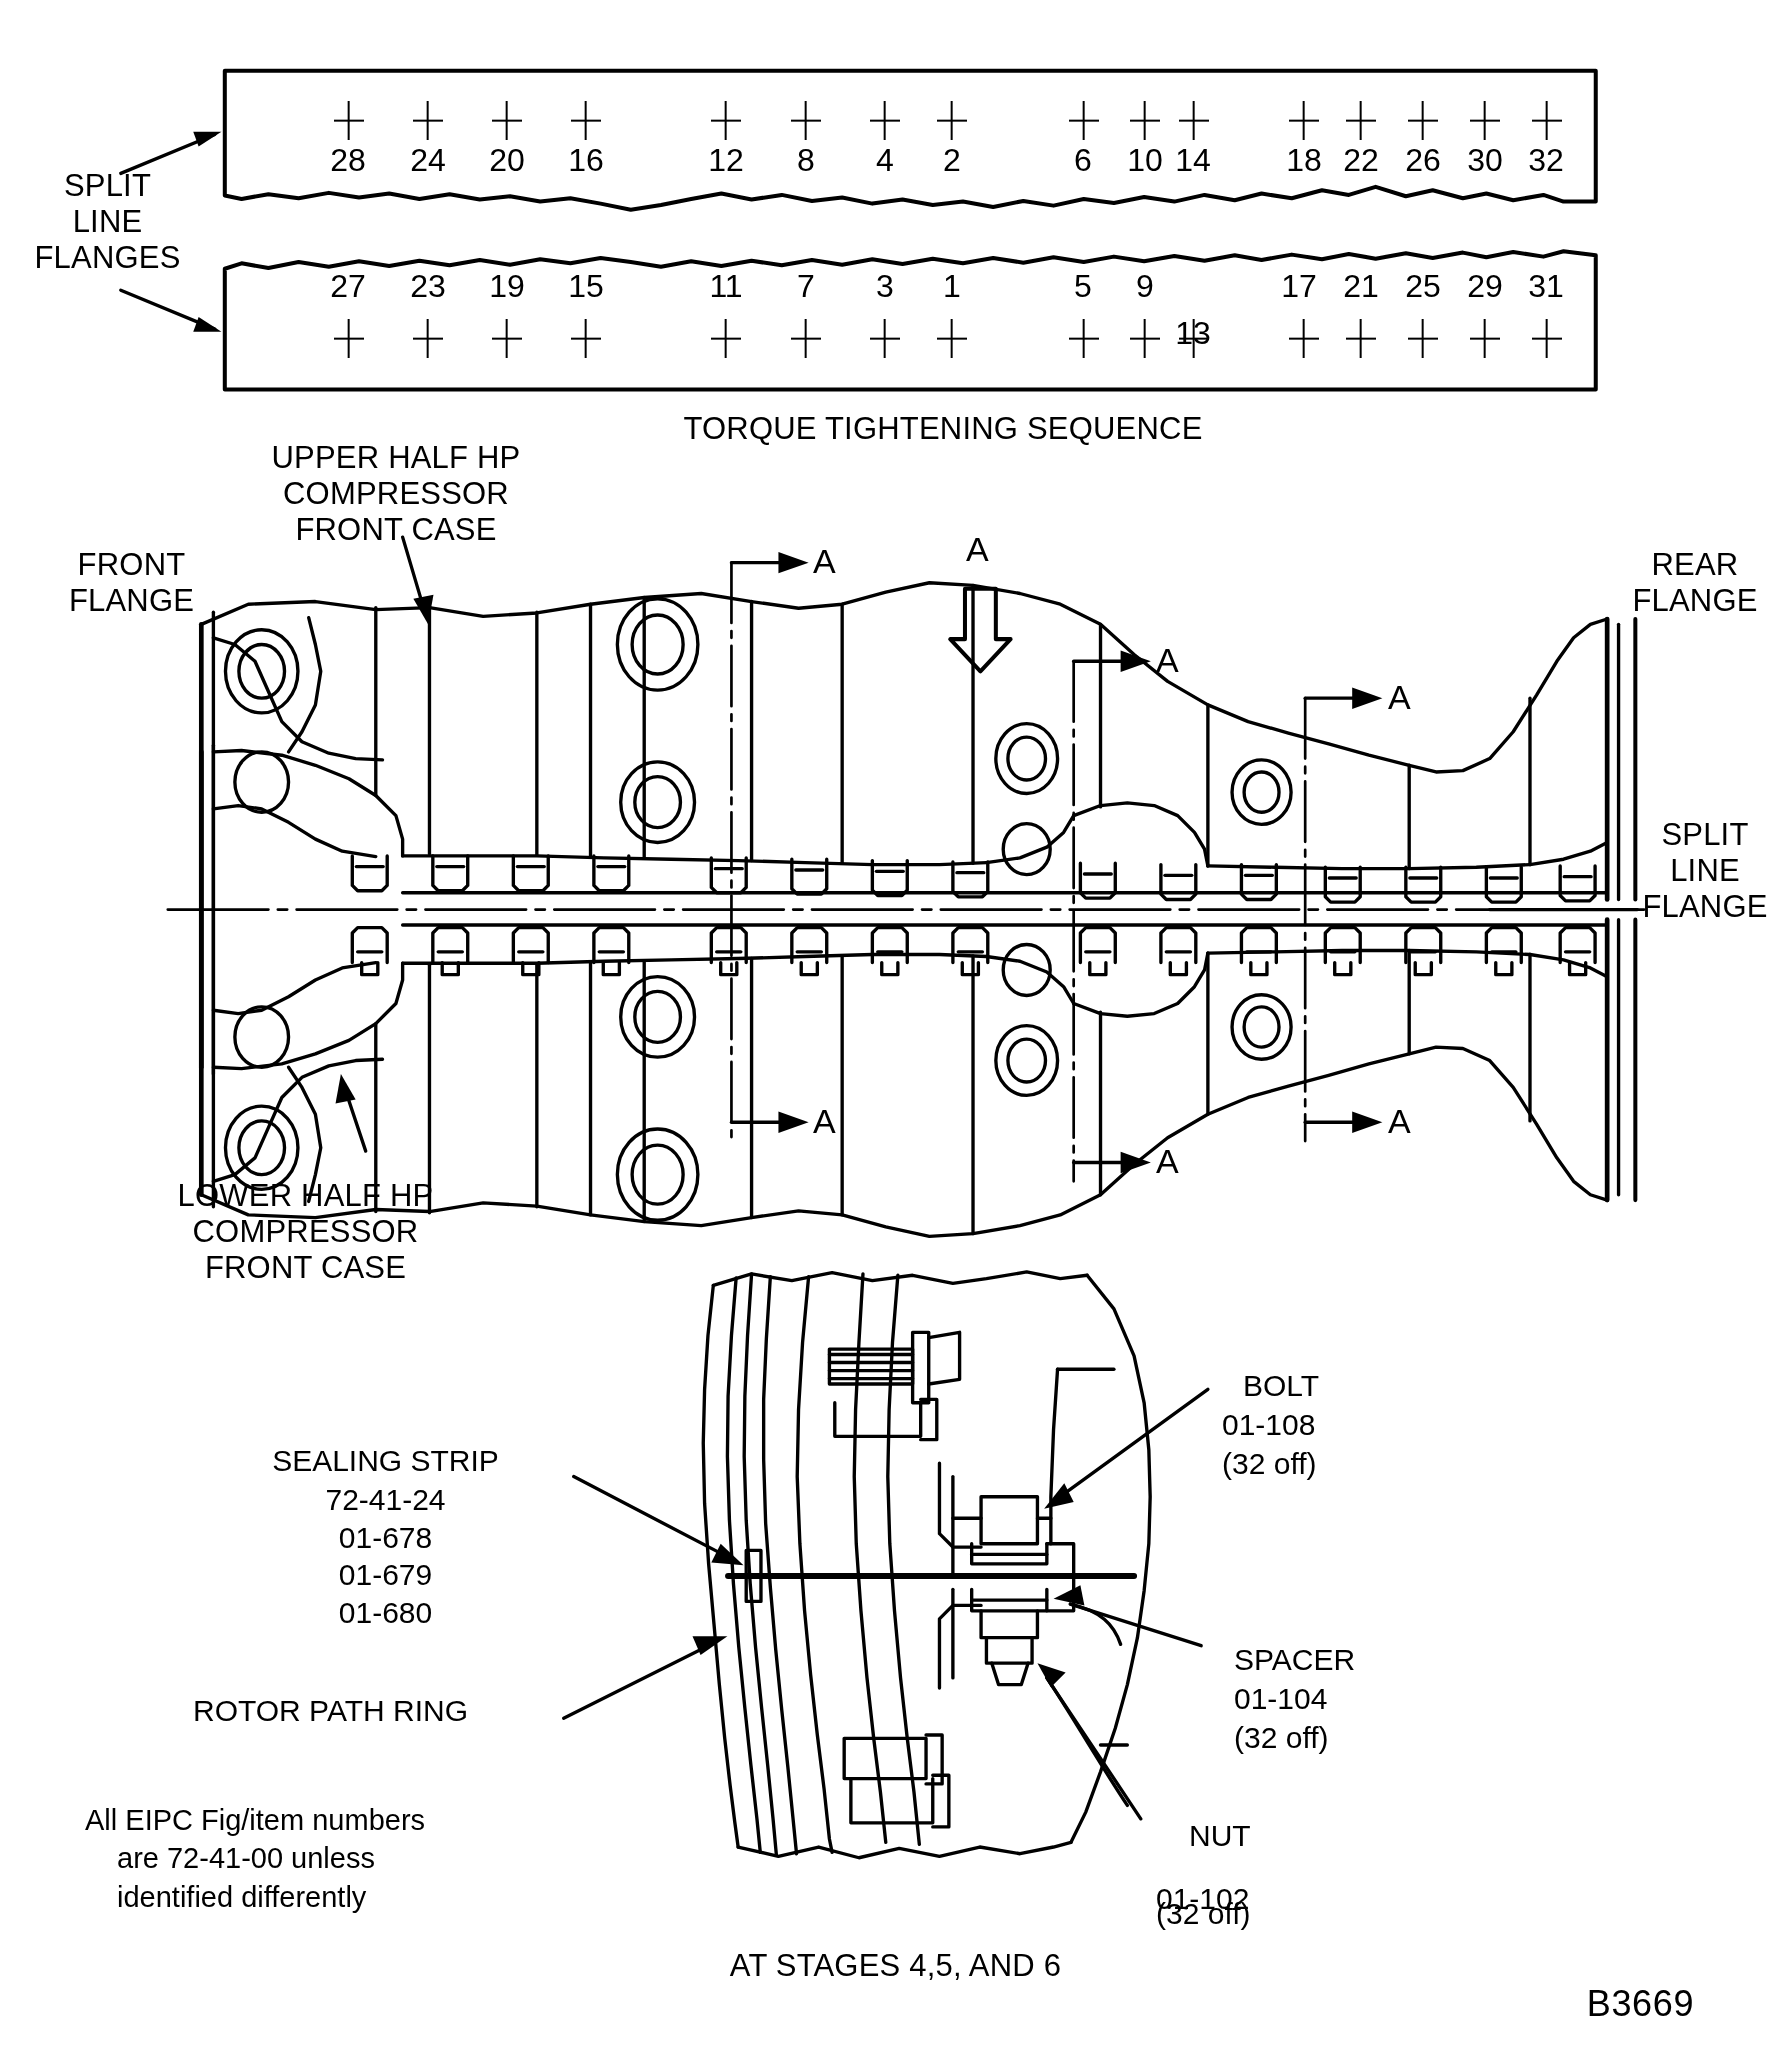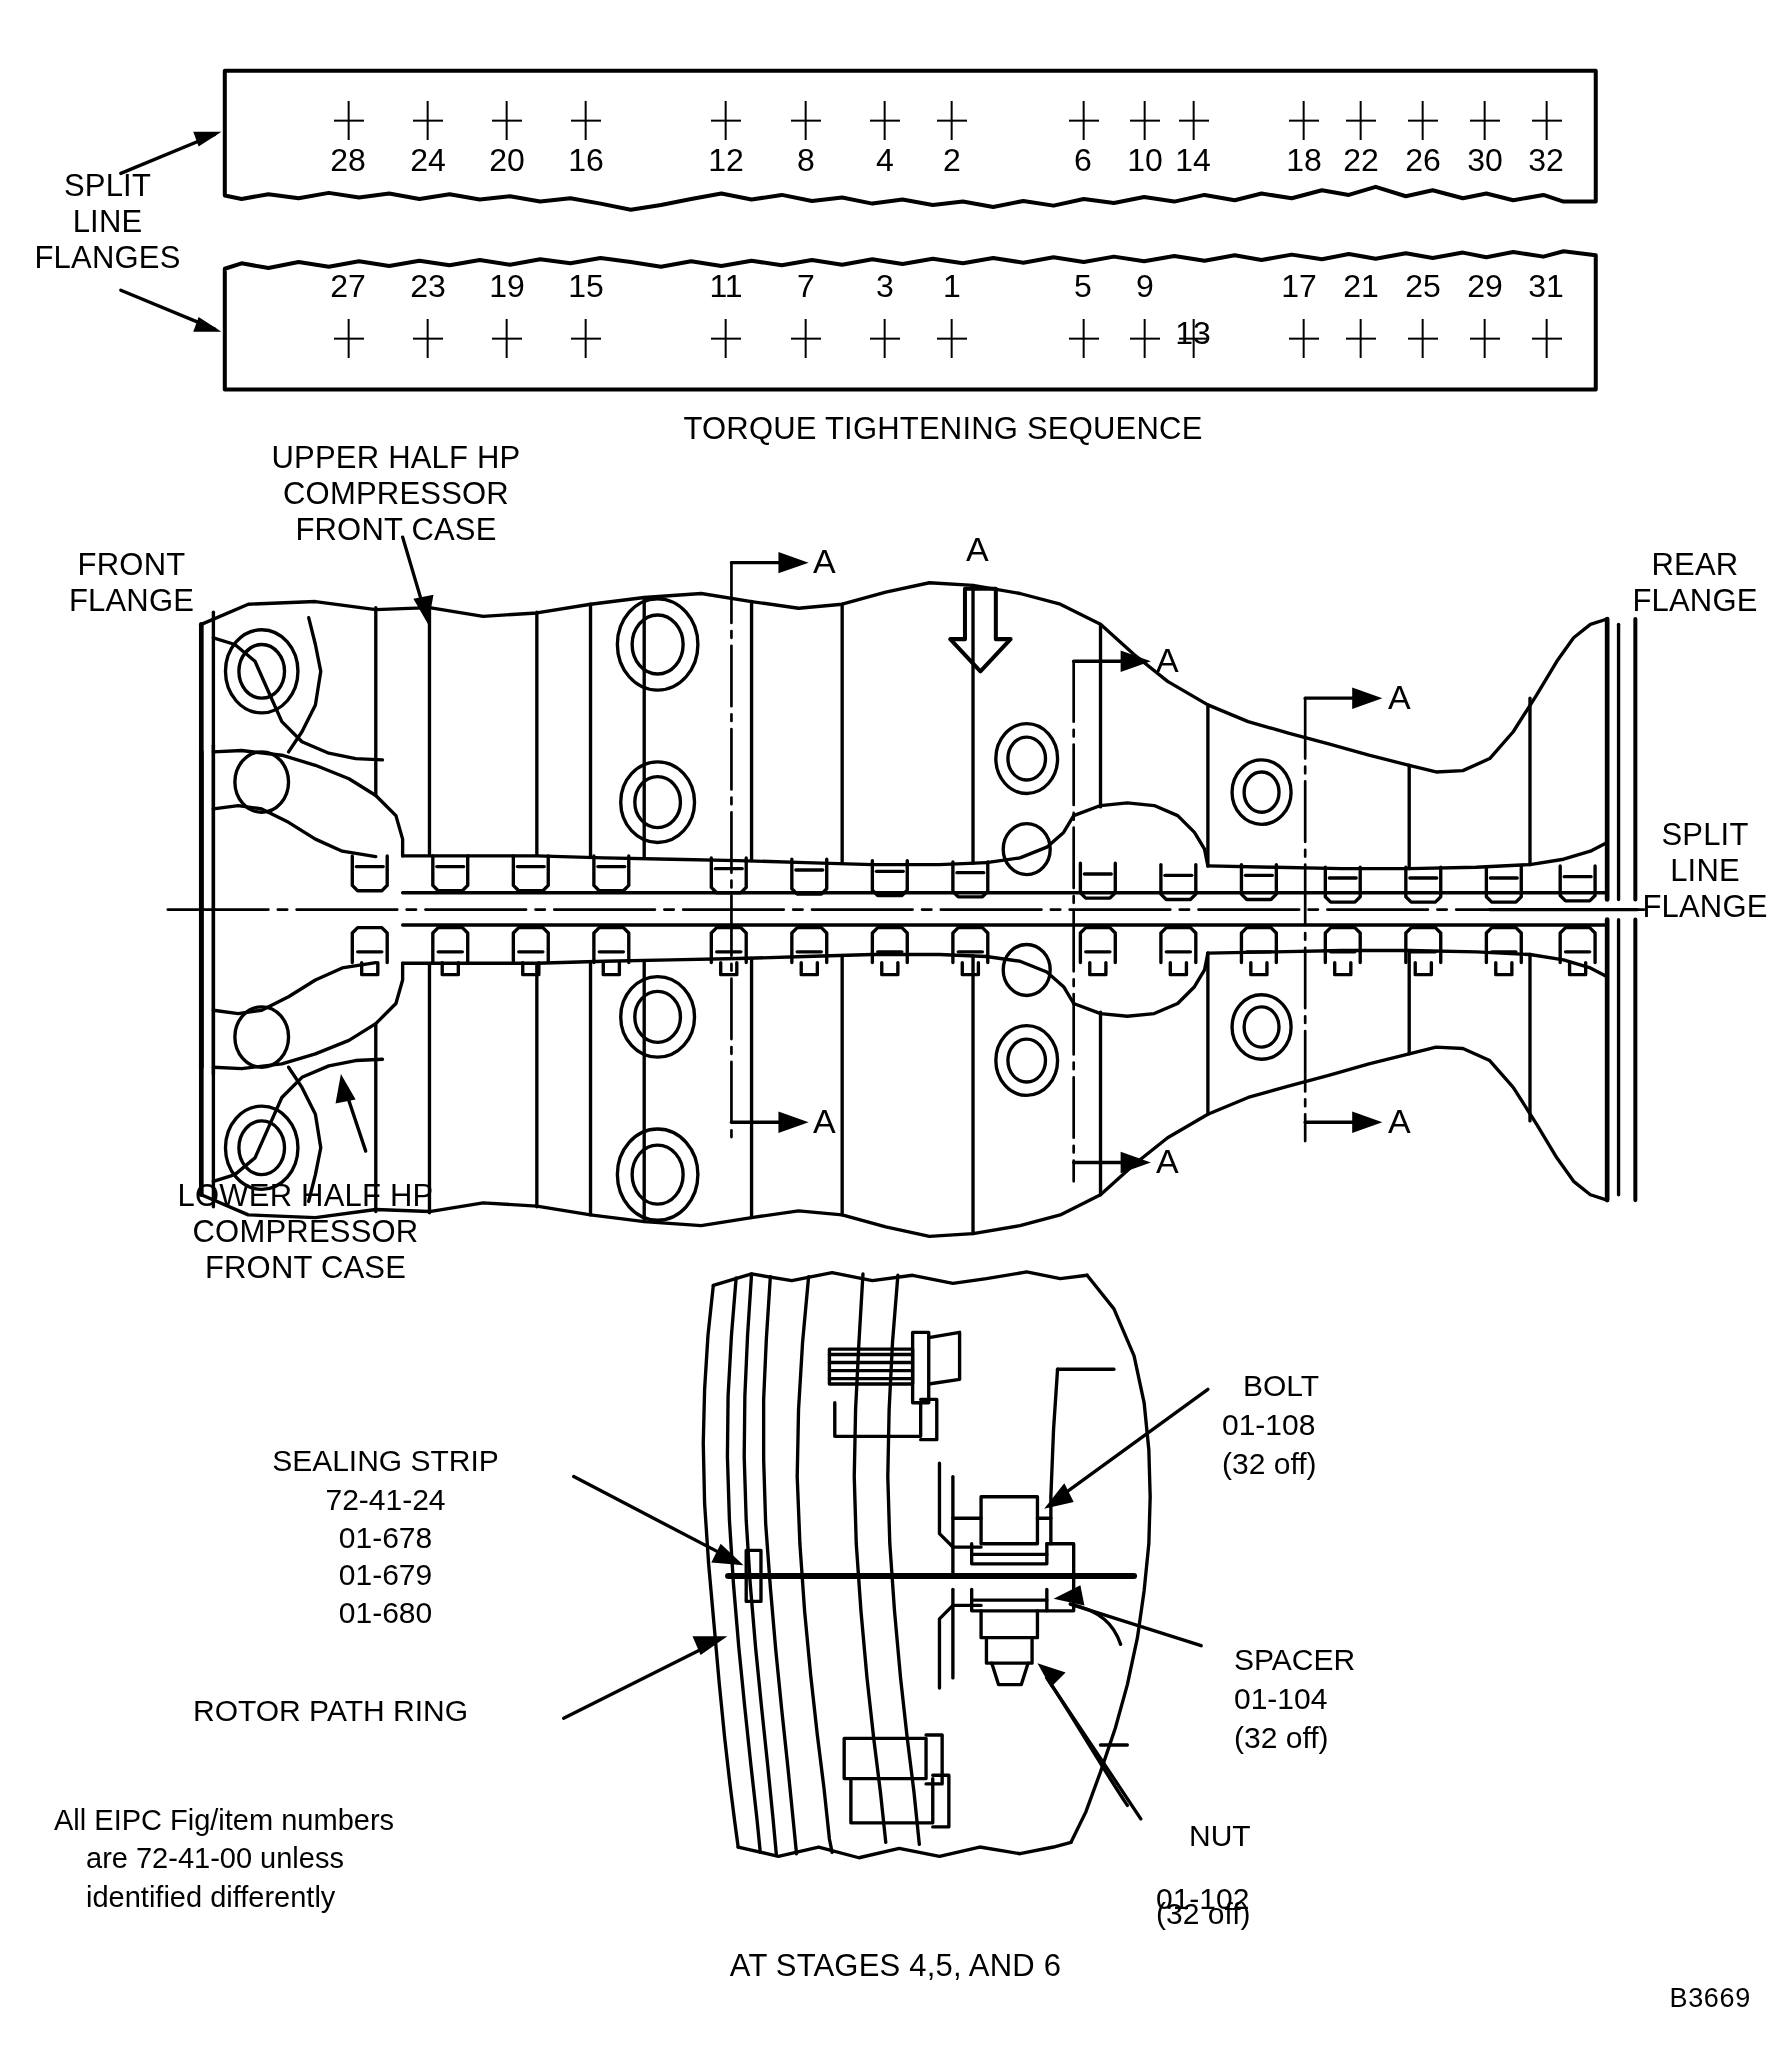--- a/index.html
+++ b/index.html
@@ -6,24 +6,24 @@
   body{
     width:1787px;height:2056px;position:relative;overflow:hidden;
     font-family:"Liberation Sans", sans-serif;color:#000;
   }
   .stage{position:absolute;left:0;top:0;width:1787px;height:2056px;}
   svg.layer{position:absolute;left:0;top:0;width:1787px;height:2056px;}
   .lbl{position:absolute;font-family:"Liberation Sans", sans-serif;color:#000;
        white-space:pre;line-height:1.16;}
   .big{font-size:31px;letter-spacing:0.2px;}
   .big2{font-size:30px;}
-  .note{font-size:29px;line-height:1.30;}
+  .note{font-size:29px;line-height:1.30;margin-left:31px;}
   .ctr{text-align:center;}
   .rt{text-align:right;}
-  .code{font-size:27px;letter-spacing:0.7px;}
+  .code{font-size:36px;letter-spacing:0.7px;text-align:center;}
   .seqnum{position:absolute;font-size:32px;text-align:center;font-family:"Liberation Sans", sans-serif;}
   .plus{position:absolute;}
   .plus:before,.plus:after{content:"";position:absolute;background:#000;}
   .plus:before{left:0;top:50%;width:100%;height:2.7px;transform:translateY(-50%);}
   .plus:after{top:0;left:50%;height:100%;width:2.7px;transform:translateX(-50%);}
   .secA{position:absolute;font-size:34px;}
 </style>
 </head>
 <body>
 

